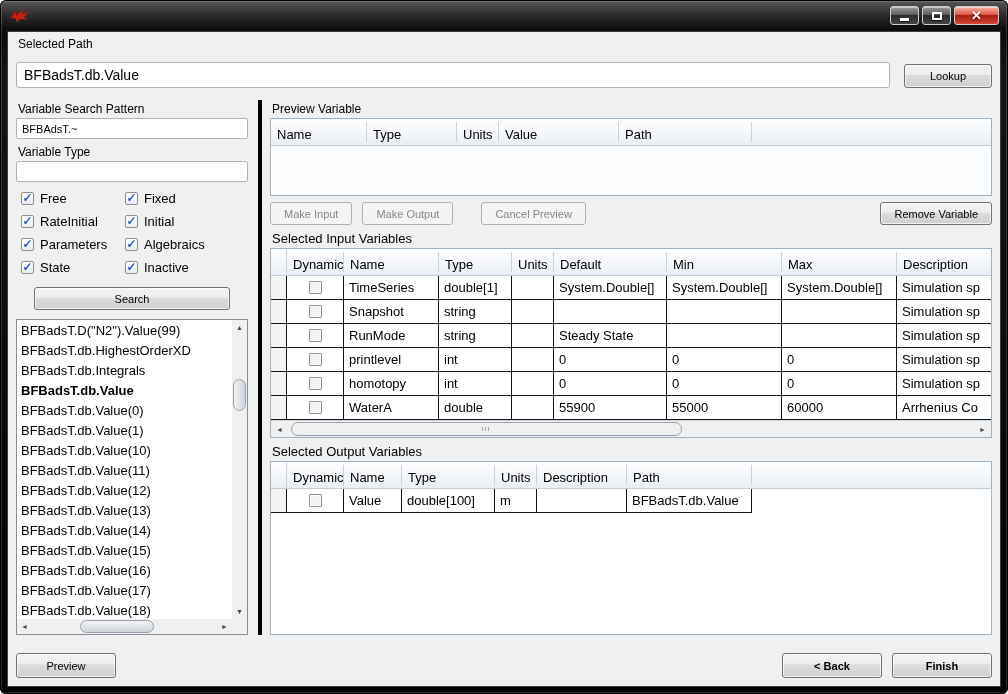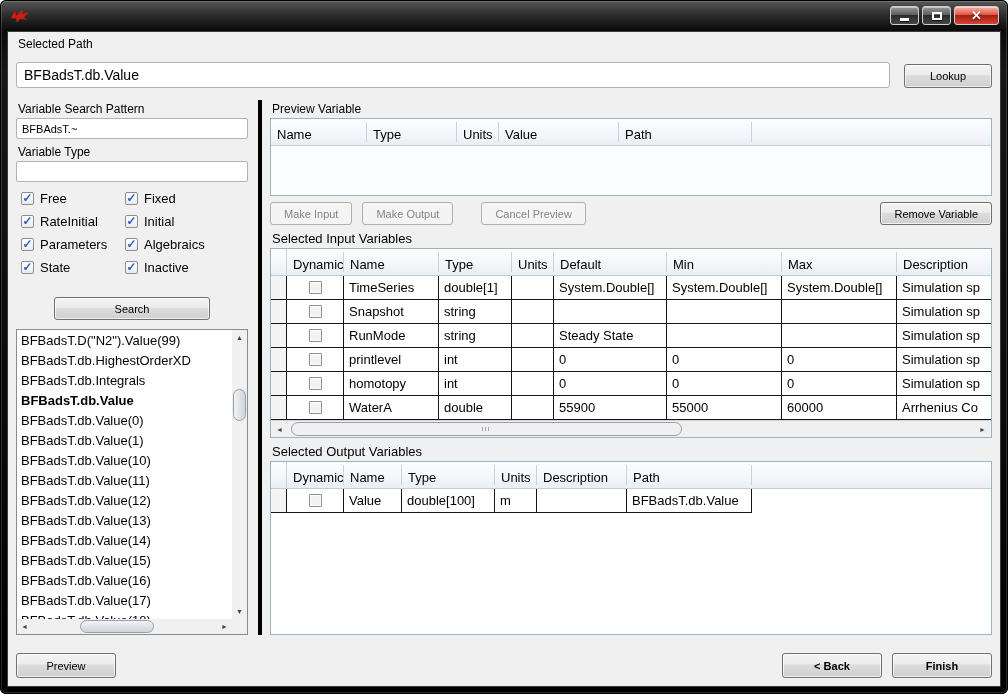--- a/index.html
+++ b/index.html
@@ -45,21 +45,21 @@
   .divider { width:4px; background:#000; margin:0 8px 0 10px; flex:0 0 auto; }
   .right { flex:1; display:flex; flex-direction:column; min-width:0; }
 
   
   .text-input { height:21px; font-size:11px; padding:1px 5px; width:100%; }
   .check-grid { display:grid; grid-template-columns:104px 1fr; margin:9px 0 2px 5px; row-gap:8px; }
   .check-item { display:flex; align-items:center; gap:6px; font-size:13px; white-space:nowrap; }
   .cb { width:13px; height:13px; flex:0 0 13px; border:1px solid #8e8e8e; border-radius:2px;
     background:linear-gradient(#fefefe, #e8ecf1); display:flex; align-items:center; justify-content:center; }
   .cb .mark { color:#2d5ebd; font-size:12px; font-weight:bold; line-height:1; margin-top:-2px; }
-  .search-btn { width:156px; height:23px; margin:20px auto 9px auto; }
+  .search-btn { width:196px; height:23px; margin:10px auto 9px auto; }
 
   .listbox { flex:1; border:1px solid #878d97; background:#fff; display:grid;
     grid-template-columns:1fr 15px; grid-template-rows:1fr 15px; min-height:0; }
   .list-items { overflow:hidden; padding-top:1px; }
   .list-item { font-size:13px; line-height:20px; padding:0 4px; white-space:nowrap; }
   .list-item.selected { font-weight:bold; }
 
   
   .sb-v { display:flex; flex-direction:column; background:#f0f0f0; }
   .sb-h { display:flex; background:#f0f0f0; }

